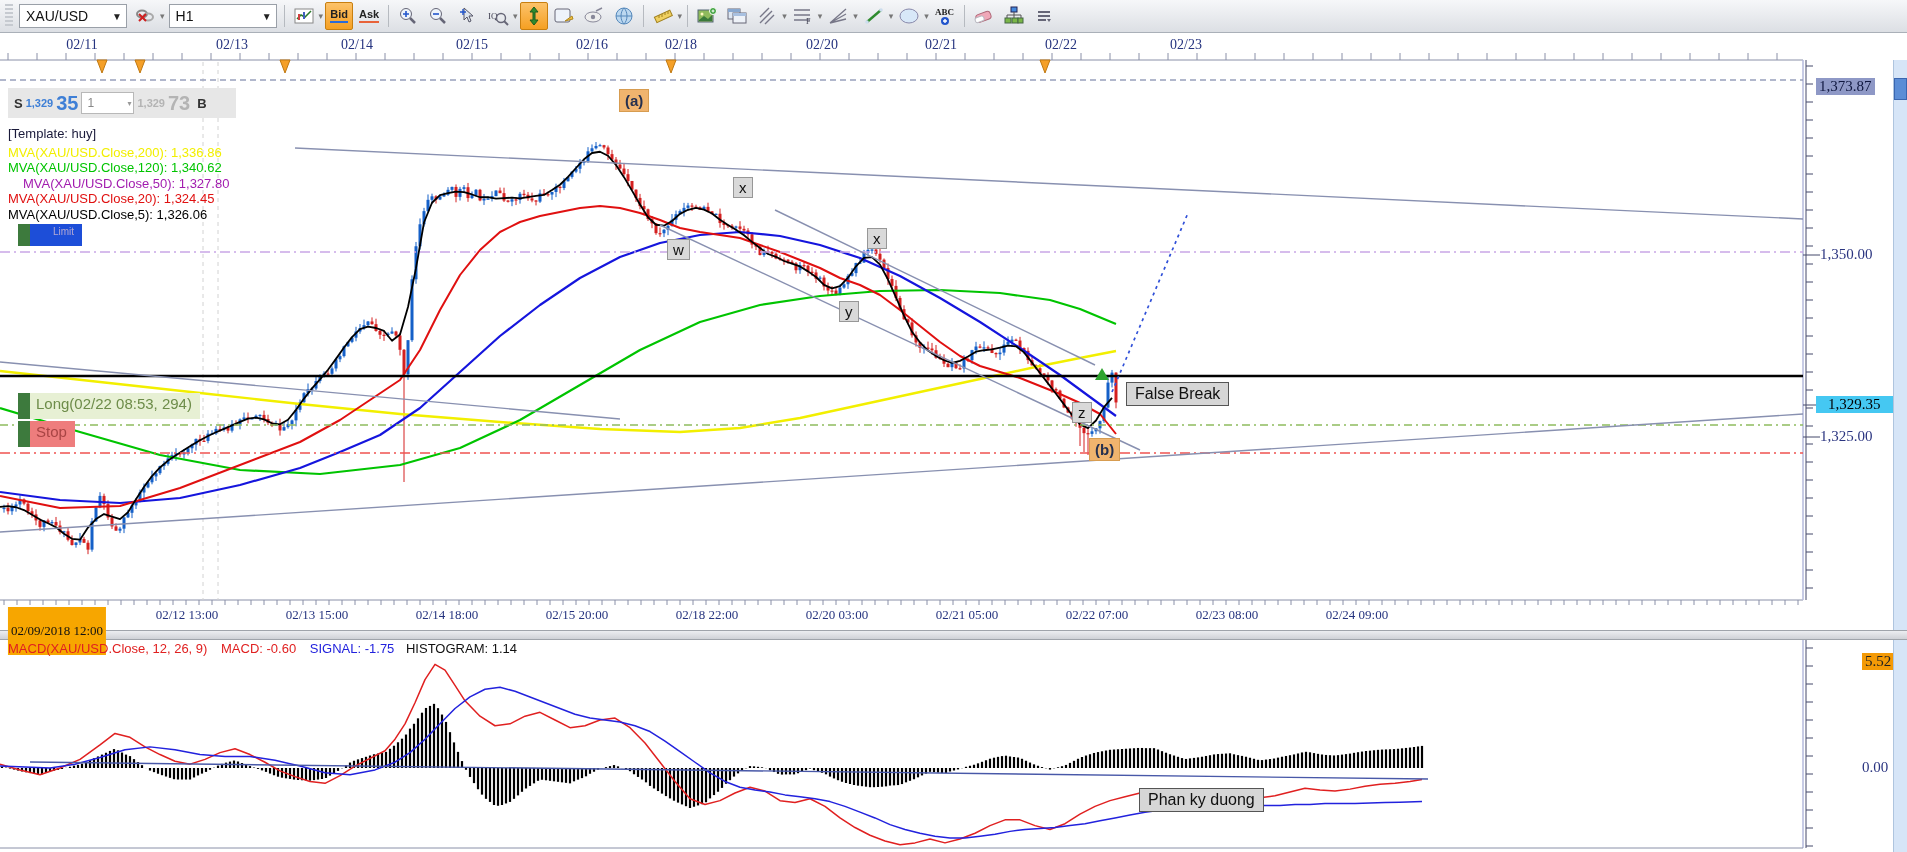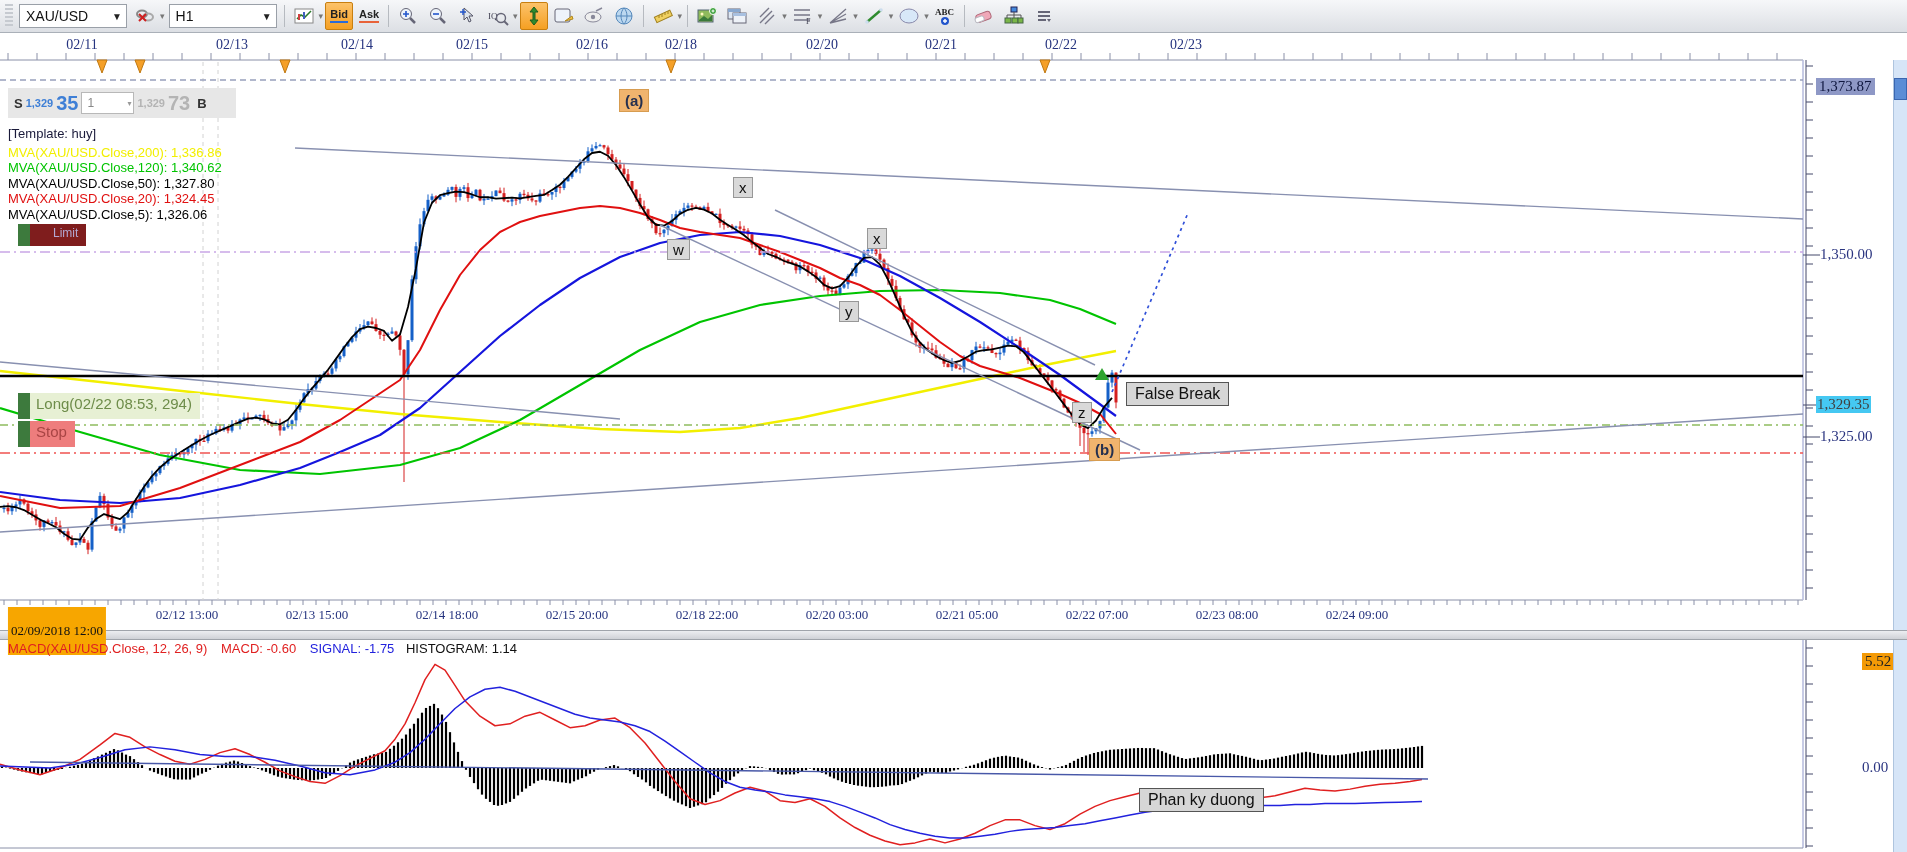--- a/index.html
+++ b/index.html
@@ -22,21 +22,21 @@
   .tb-sep{width:1px;height:22px;background:#b6bac0;margin:0 4px;}
   .tb-caret{font-size:9px;color:#777;margin:0 1px 0 0;}
   
   .date-label{position:absolute;transform:translateX(-50%);font-family:"Liberation Serif","DejaVu Serif",serif;
     font-size:14px;color:#25337f;white-space:nowrap;}
   .b-label{position:absolute;transform:translateX(-50%);font-family:"Liberation Serif","DejaVu Serif",serif;
     font-size:13px;color:#25337f;white-space:nowrap;}
   .b-label.hl{background:#f7a600;color:#111;padding:16px 3px;}
   .p-label{position:absolute;font-family:"Liberation Serif","DejaVu Serif",serif;font-size:15px;color:#2b3580;white-space:nowrap;}
   .p-label.hi{background:#8e98c6;color:#101840;padding:0 3px;}
-  .p-label.last{background:#45c8f2;color:#404040;padding:0 1px;}
+  .p-label.last{background:#45c8f2;color:#000000;padding:0 12px;}
   .p-label.macdtop{background:#f49a06;color:#202020;padding:0 3px;}
   
   .quote{left:8px;top:88px;width:228px;height:30px;background:#e7e7e7;display:flex;align-items:center;
     padding:0 6px;box-sizing:border-box;gap:3px;z-index:10;}
   .quote .sm{font-size:11px;font-weight:bold;}
   .quote .bg{font-size:20px;font-weight:bold;}
   .quote .sell{color:#3e7fd6;} .quote .buy{color:#b4b4b4;}
   .quote .sb{font-size:13px;color:#333;font-weight:bold;}
   .qty{width:44px;height:20px;background:#fff;border:1px solid #b8b8b8;font-size:12px;color:#888;
     display:flex;align-items:center;justify-content:space-between;padding:0 2px 0 5px;}
@@ -44,21 +44,21 @@
   .legend-row{position:absolute;left:8px;font-size:13px;white-space:nowrap;z-index:10;}
   .tag{position:absolute;background:#d9d9d9;border:1px solid #979797;color:#111;font-size:15px;
     padding:0 5px;line-height:19px;z-index:12;}
   .tag.big{background:#d6d6d6;border:1px solid #555;font-size:16px;line-height:22px;padding:0 8px;}
   .tag.ab{background:#f0b46e;border:1px solid #d79c50;color:#25304f;font-size:15px;font-weight:bold;line-height:21px;}
   .order{position:absolute;display:flex;z-index:11;height:26px;}
   .order .blk{width:12px;background:#3d7a3d;}
   .order .txt{padding:2px 8px 0 6px;font-size:15px;white-space:nowrap;}
   .order.limit{height:22px;}
   .order.limit .blk{background:#3d7a3d;}
-  .order.limit .txt{background:#7f1d1d;color:#b3a8d2;font-size:12px;padding-left:23px;}
+  .order.limit .txt{background:#1d4ed8;color:#b3a8d2;font-size:10px;padding-left:23px;}
   .order.long .txt{background:#e7f0d4;color:#6d8c49;}
   .order.stop .txt{background:#ee7d7d;color:#a84444;}
   .uparrow{position:absolute;width:0;height:0;border-left:7px solid transparent;border-right:7px solid transparent;
     border-bottom:12px solid #2ea32e;z-index:12;}
   .divider{left:0;top:630px;width:1907px;height:10px;background:linear-gradient(#eceef1,#cfd2d7);
     border-top:1px solid #9fa4ab;border-bottom:1px solid #9fa4ab;box-sizing:border-box;z-index:5;}
   .scrollstrip{left:1893px;top:60px;width:14px;height:792px;background:#d6e5f7;border-left:1px solid #aec4de;z-index:4;}
   .scrollthumb{left:1894px;top:78px;width:13px;height:22px;background:#5b8dd6;border:1px solid #3a66b0;box-sizing:border-box;z-index:5;}
   .macd-legend{position:absolute;top:641px;left:8px;font-size:13px;z-index:10;white-space:nowrap;}
   svg text{font-family:"Liberation Serif","DejaVu Serif",serif;}
@@ -1508,21 +1508,21 @@
     </span>
     <span class="sm buy">1,329</span>
     <span class="bg buy">73</span>
     <span class="sb" style="margin-left:4px;">B</span>
   </div>
 
   <div class="legend-row abs" style="top:126px;color:#1a1a3a;">[Template: huy]</div>
   <div id="mva-legend">
       <div class="legend-row" style="top: 145px; color: rgb(242, 239, 0);">MVA(XAU/USD.Close,200): 1,336.86</div>
       <div class="legend-row" style="top: 160.4px; color: rgb(0, 196, 0);">MVA(XAU/USD.Close,120): 1,340.62</div>
-      <div class="legend-row" style="top: 175.8px; color: #000000;">MVA(XAU/USD.Close,50): 1,327.80</div>
+      <div class="legend-row" style="top: 175.8px; color: #a21caf; margin-left: 15px;">MVA(XAU/USD.Close,50): 1,327.80</div>
       <div class="legend-row" style="top: 191.2px; color: rgb(224, 16, 16);">MVA(XAU/USD.Close,20): 1,324.45</div>
       <div class="legend-row" style="top: 206.6px; color: rgb(0, 0, 0);">MVA(XAU/USD.Close,5): 1,326.06</div>
     </div>
 
   <div class="order limit" style="left:18px;top:224px;">
     <span class="blk"></span>
     <span class="txt">Limit</span>
   </div>
   <div class="order long" style="left:18px;top:393px;">
     <span class="blk"></span>

